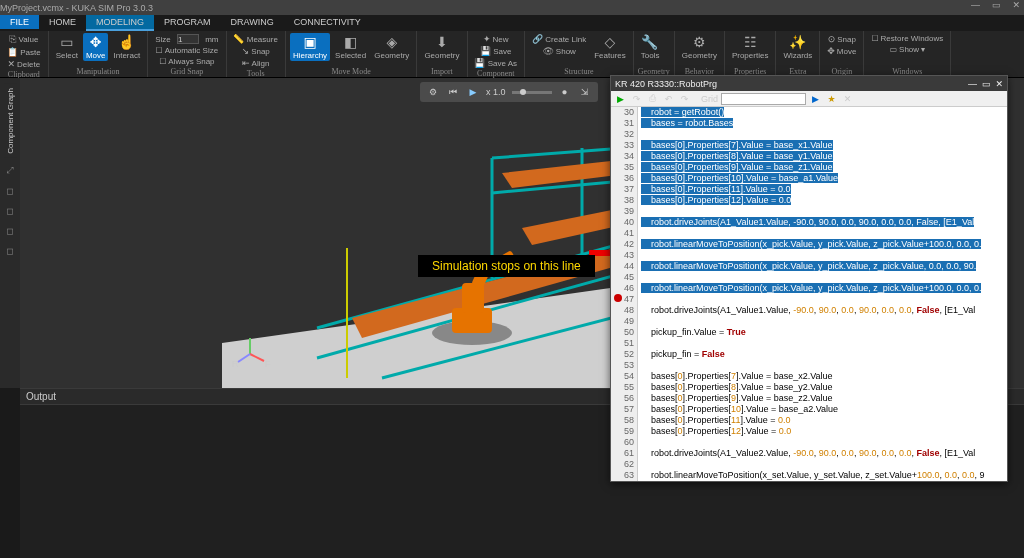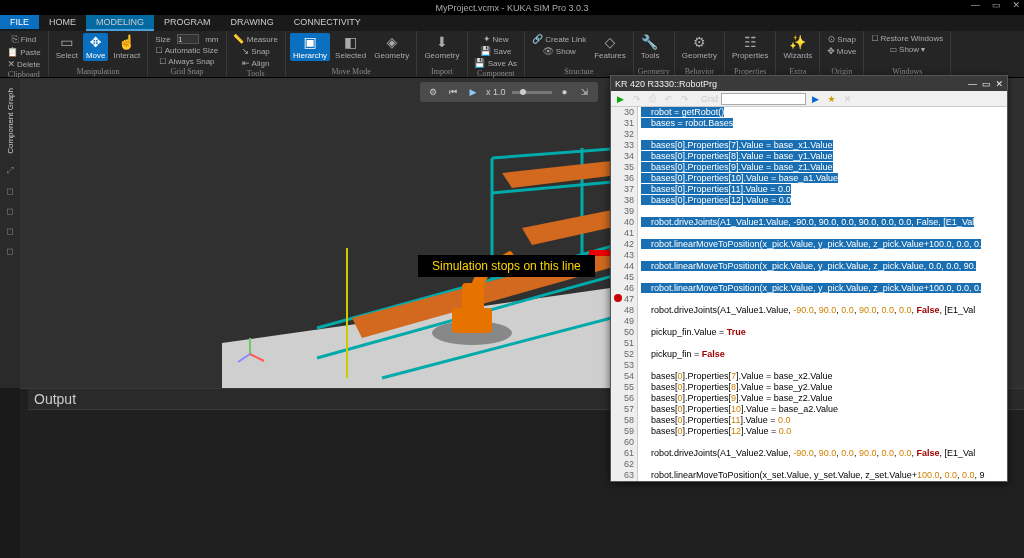--- a/index.html
+++ b/index.html
@@ -1,19 +1,19 @@
 <!DOCTYPE html>
 <html><head>
 <meta charset="utf-8">
 <style>
 * { margin: 0; padding: 0; box-sizing: border-box; font-family: "Segoe UI", Arial, sans-serif; }
 body { width: 1024px; height: 558px; background: #1a1a1a; color: #ccc; overflow: hidden; position: relative; }
 
 
-.titlebar { height: 15px; background: #000000; display: flex; align-items: center; justify-content: center; position: relative; }
+.titlebar { height: 15px; background: #404040; display: flex; align-items: center; position: relative; }
 .titlebar .title { font-size: 9px; color: #aaa; }
 .titlebar .wincontrols { position: absolute; right: 4px; top: 0; display: flex; gap: 12px; font-size: 9px; color: #aaa; }
 
 
 .menutabs { height: 16px; background: #1a1a1a; display: flex; align-items: flex-start; font-size: 9px; }
 .menutabs .tab { padding: 2px 10px; color: #ccc; cursor: pointer; }
 .menutabs .tab.file { background: #0a6fbf; color: #fff; }
 .menutabs .tab.active { background: #0369a1; border-bottom: 2px solid #4aa0dd; }
 
 
@@ -42,21 +42,21 @@
 .simctrl .btn { width: 14px; height: 14px; display: flex; align-items: center; justify-content: center; }
 .simctrl .slider { width: 40px; height: 3px; background: #777; position: relative; }
 .simctrl .slider::after { content: ''; width: 6px; height: 6px; background: #ccc; border-radius: 50%; position: absolute; top: -2px; left: 8px; }
 
 
 .annot { position: absolute; left: 418px; top: 255px; background: #000; color: #ffd800; font-size: 12px; padding: 4px 14px; z-index: 5; }
 .annot-arrow { position: absolute; left: 589px; top: 250px; width: 28px; height: 6px; background: #e00; z-index: 5; }
 
 
 .output { position: absolute; left: 20px; right: 0; bottom: 0; height: 170px; background: #202020; border-top: 1px solid #3a3a3a; }
-.output .hdr { font-size: 14px; padding: 2px 6px; color: #ccc; border-bottom: 1px solid #3a3a3a; background: #2a2a2a; margin-left: 8px; }
+.output .hdr { font-size: 10px; padding: 2px 6px; color: #ccc; border-bottom: 1px solid #3a3a3a; background: #2a2a2a; }
 
 
 .codewin { position: absolute; top: 75px; right: 16px; width: 398px; height: 407px; background: #fff; border: 1px solid #555; box-shadow: 0 2px 8px rgba(0,0,0,0.6); z-index: 10; display: flex; flex-direction: column; }
 .codewin .cwtitle { height: 15px; background: #3a3a3a; color: #eee; font-size: 9px; display: flex; align-items: center; padding: 0 4px; justify-content: space-between; }
 .codewin .cwtoolbar { height: 16px; background: #f0f0f0; border-bottom: 1px solid #ccc; display: flex; align-items: center; gap: 3px; padding: 0 3px; font-size: 9px; }
 .codewin .cwtoolbar .tb { width: 13px; height: 13px; display: flex; align-items: center; justify-content: center; }
 .codewin .cwtoolbar input { border: 1px solid #aaa; height: 12px; font-size: 9px; padding: 0 2px; width: 85px; }
 .codewin .cwbody { flex: 1; overflow: hidden; display: flex; font-family: Consolas, monospace; font-size: 9px; line-height: 11px; background: #fff; }
 .codewin .gutter { background: #eee; color: #666; text-align: right; padding: 0 3px; border-right: 1px solid #ccc; user-select: none; }
 .codewin .gutter .bp { background: #c00; color: #fff; border-radius: 50%; width: 8px; height: 8px; display: inline-block; margin-right: 2px; }
@@ -86,21 +86,21 @@
   <div class="tab">DRAWING</div>
   <div class="tab">CONNECTIVITY</div>
 </div>
 
 <div class="ribbon">
   <div class="rgroup">
     <div class="ctrls">
         <div class="rcol">
       <div class="rbtn small">
             <span class="icon">⎘</span>
-            <span>Find</span>
+            <span>Value</span>
           </div>
       <div class="rbtn small">
             <span class="icon">📋</span>
             <span>Paste</span>
           </div>
       <div class="rbtn small">
             <span class="icon">✕</span>
             <span>Delete</span>
           </div>
     </div>

